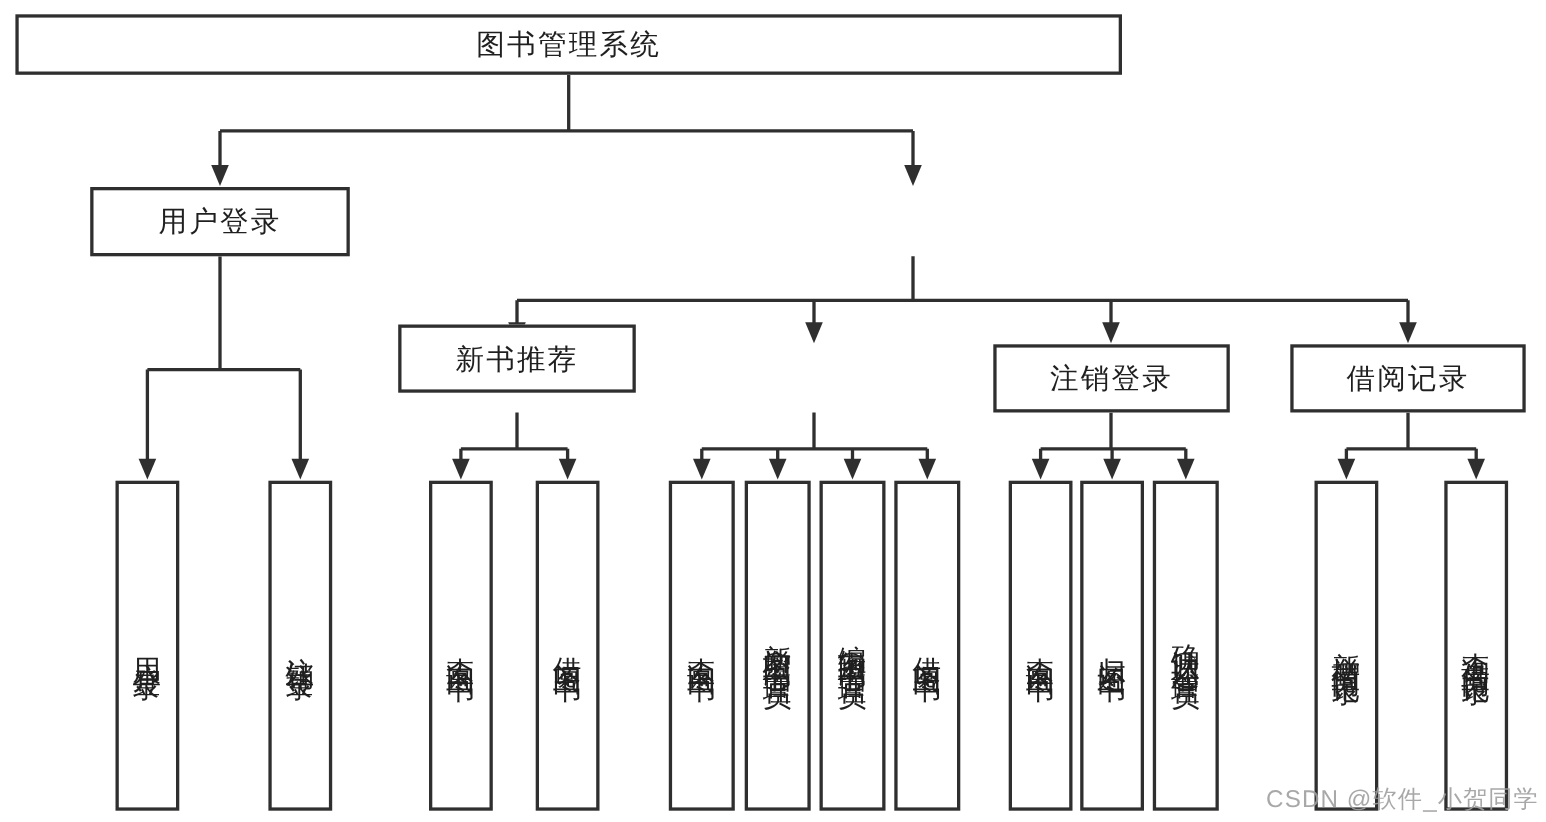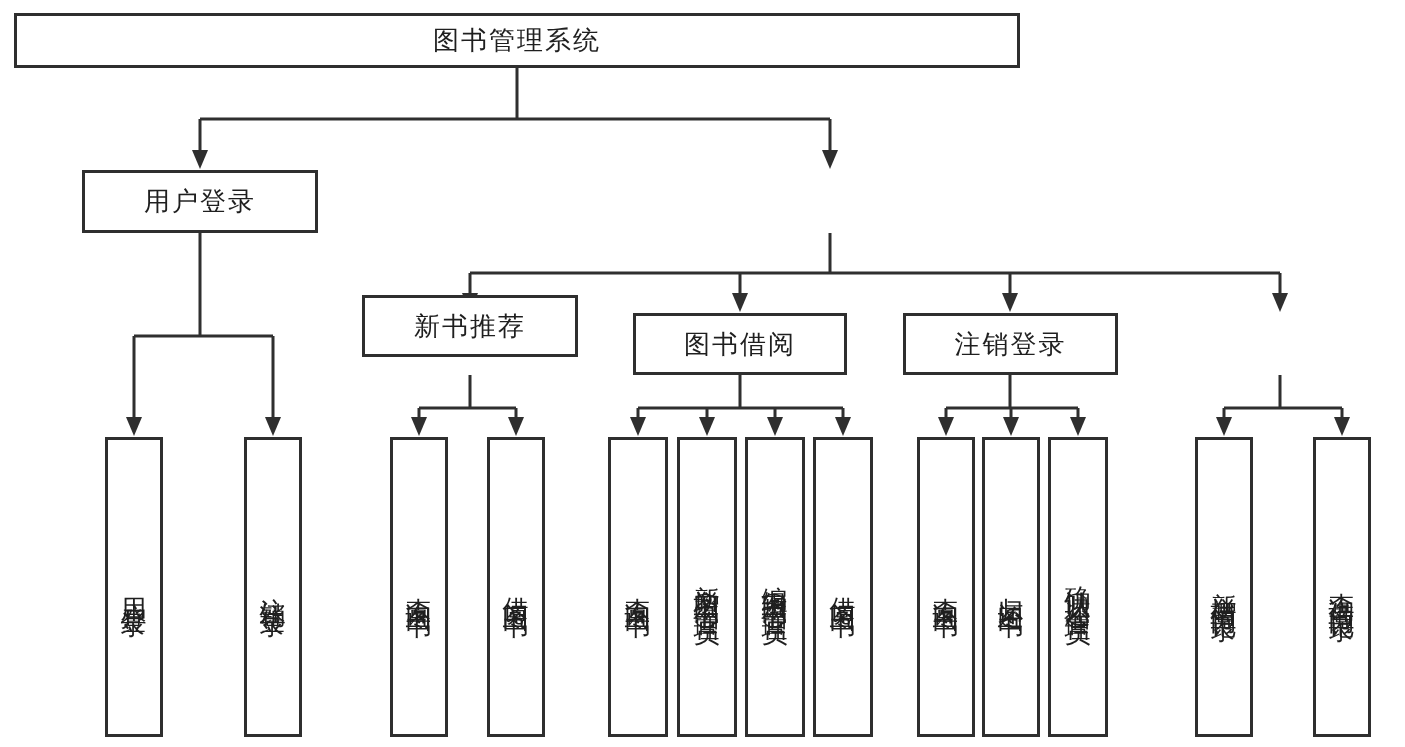--- a/index.html
+++ b/index.html
@@ -116,25 +116,25 @@
     <span class="hlabel">图书管理系统</span>
   </div>
 
   <div class="box n-l2a">
     <span class="hlabel">用户登录</span>
   </div>
 
   <div class="box n-l3a">
     <span class="hlabel">新书推荐</span>
   </div>
-  <div class="box n-l3b">
-    <span class="hlabel">图书借阅</span>
-  </div>
   <div class="box n-l3c">
     <span class="hlabel">注销登录</span>
+  </div>
+  <div class="box n-l3d">
+    <span class="hlabel">借阅记录</span>
   </div>
 
   <div class="box leaf lf-1a">
     <span class="vlabel">用户登录</span>
   </div>
   <div class="box leaf lf-1b">
     <span class="vlabel">注销登录</span>
   </div>
 
   <div class="box leaf lf-2a">
@@ -167,14 +167,15 @@
     <span class="vlabel">确认归还（管理员）</span>
   </div>
 
   <div class="box leaf lf-5a">
     <span class="vlabel">新增借阅记录</span>
   </div>
   <div class="box leaf lf-5b">
     <span class="vlabel">查询借阅记录</span>
   </div>
 
+  <div class="watermark">CSDN @软件_小贺同学</div>
 
 </div>
 
 </body></html>

